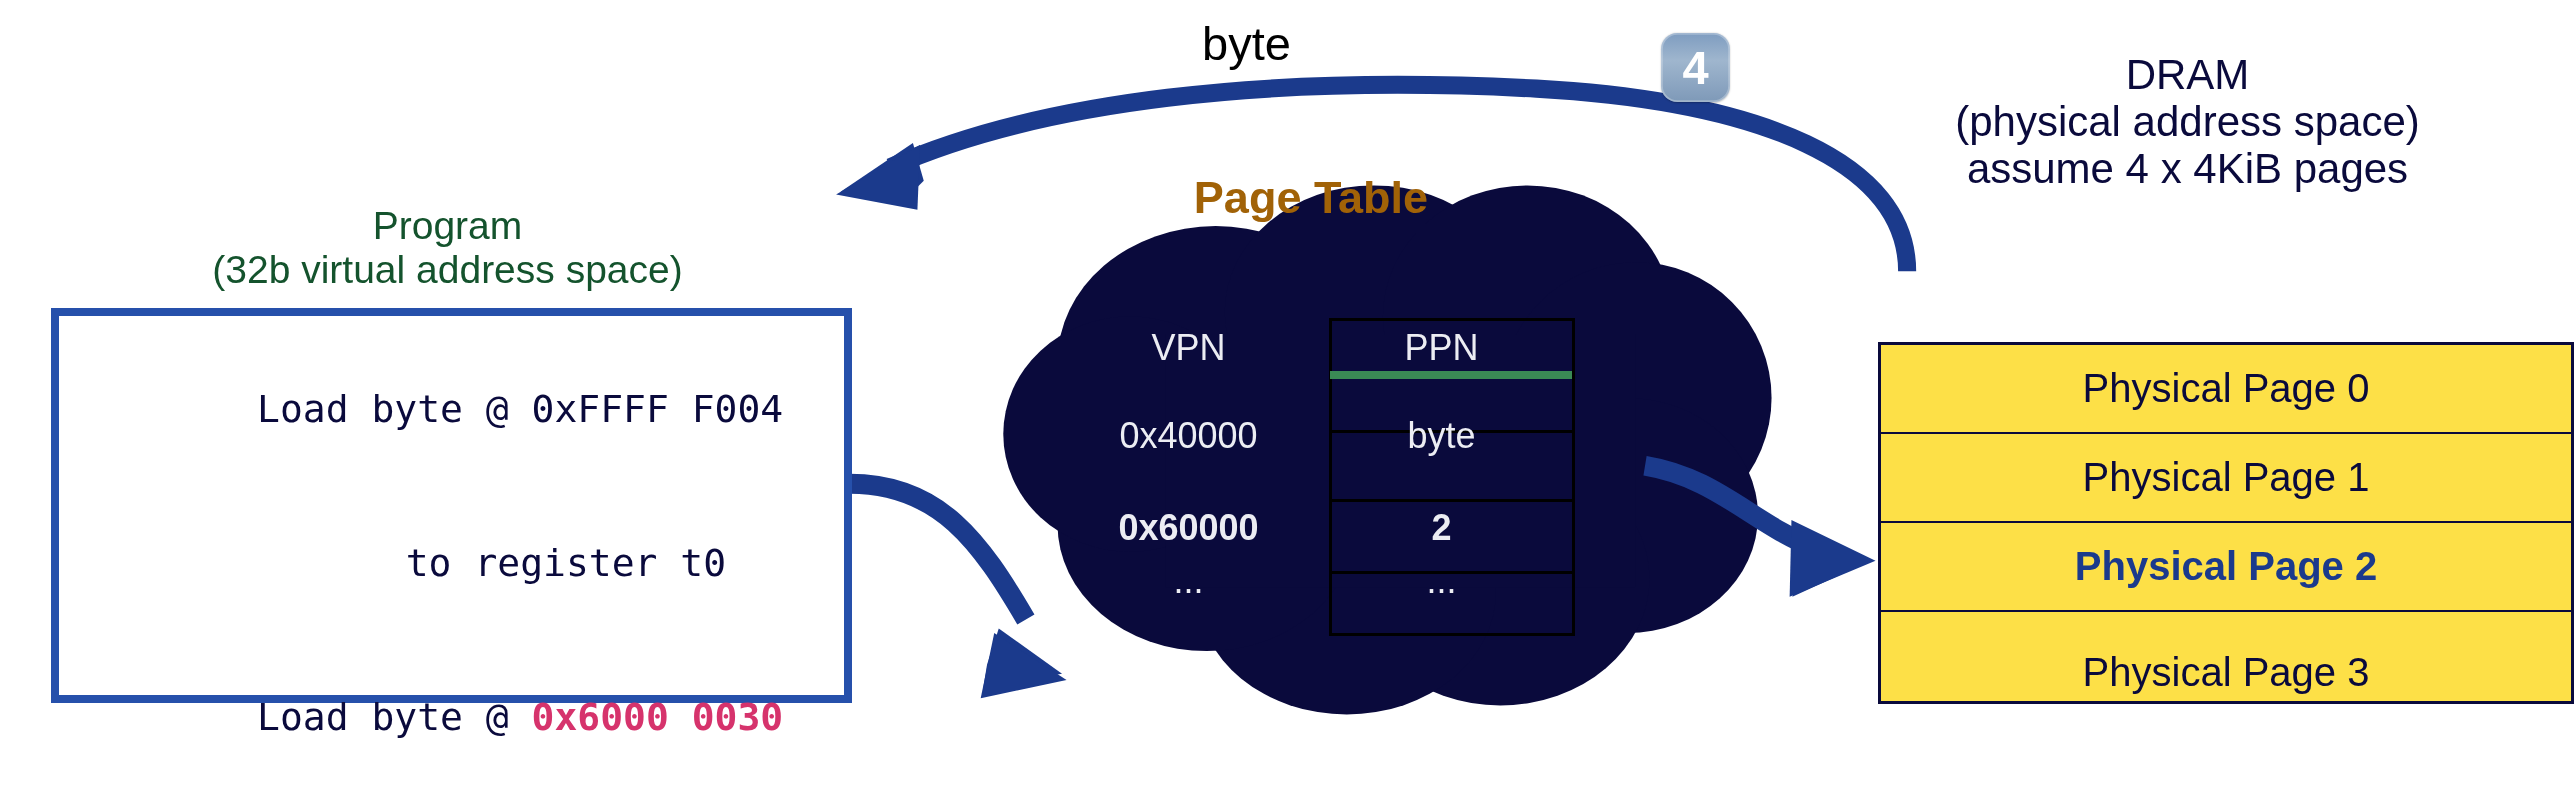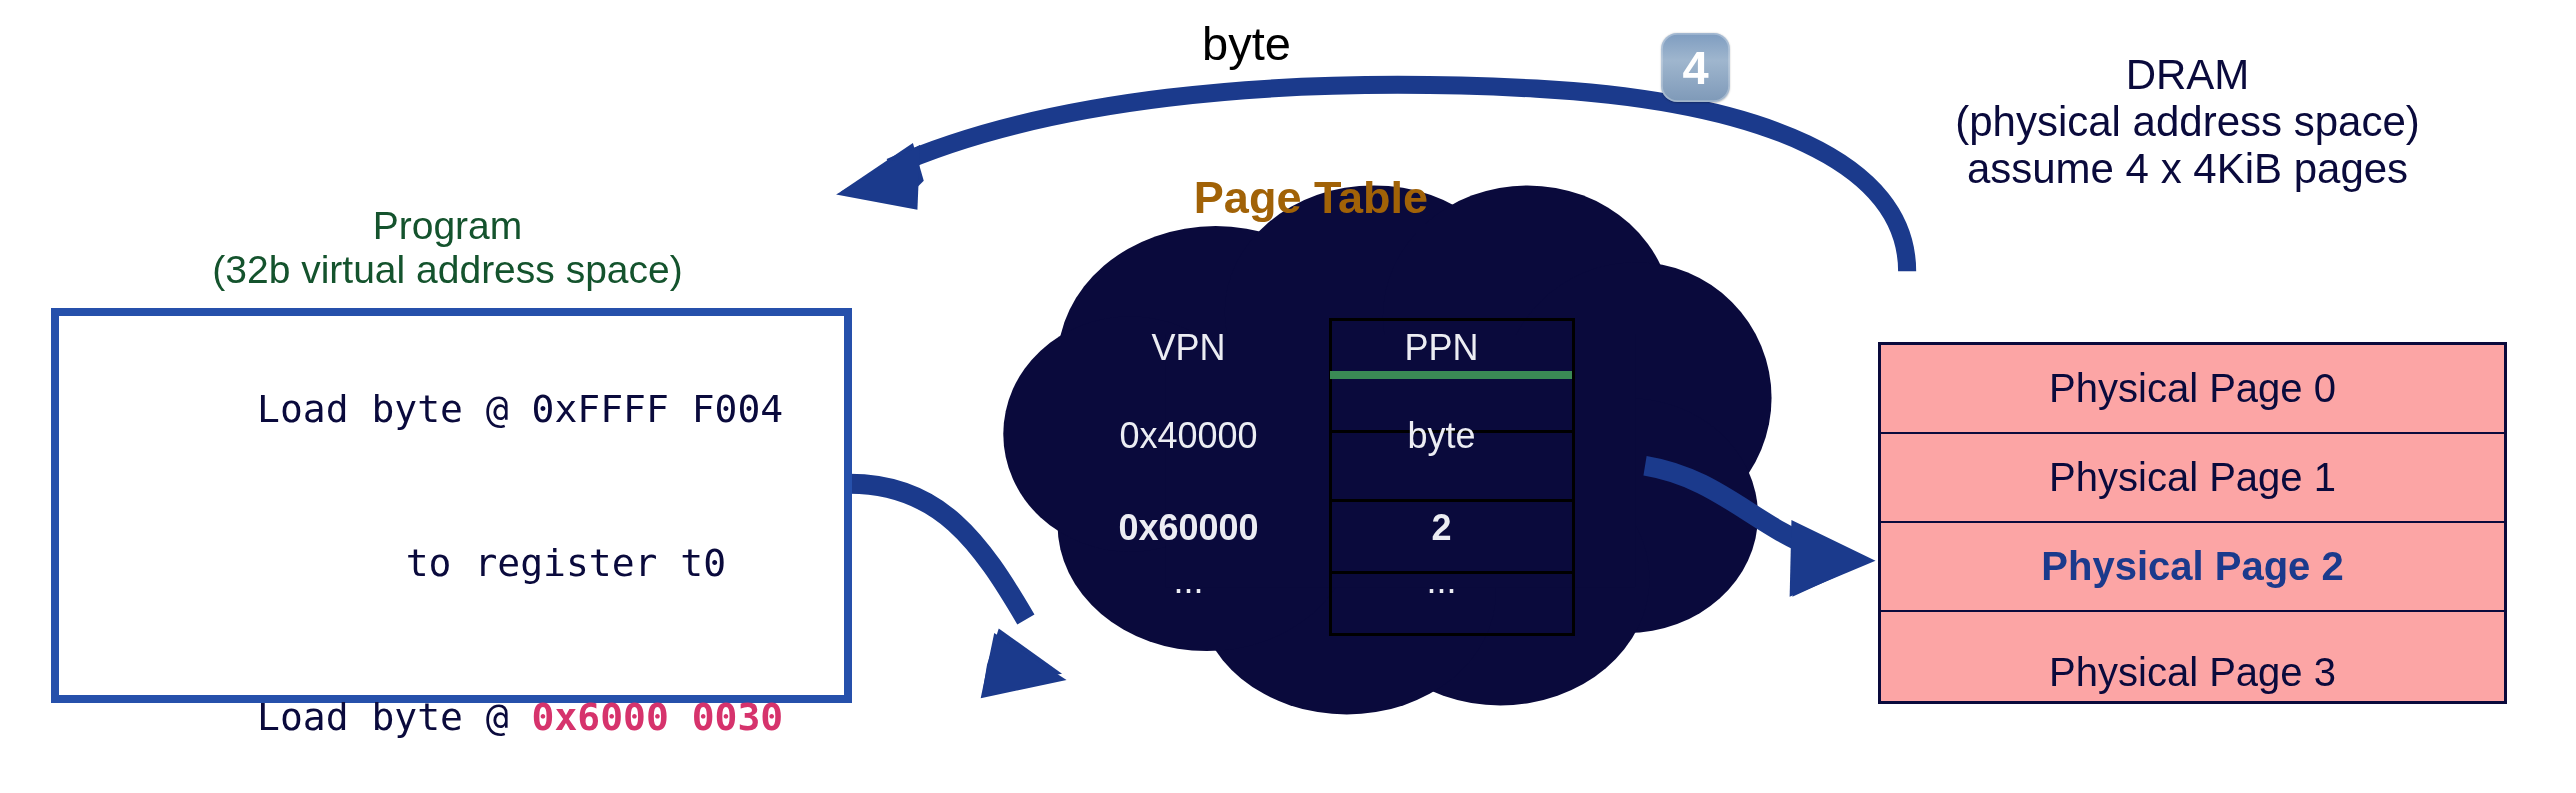--- a/index.html
+++ b/index.html
@@ -168,24 +168,24 @@
     text-align: center;
     font-size: 42px;
     line-height: 1.12;
     color: #0a0a3c;
     white-space: pre-line;
   }
   #dram-box {
     position: absolute;
     left: 1878px;
     top: 342px;
-    width: 629px;
+    width: 696px;
     height: 362px;
     border: 3.6px solid #0a0a3c;
-    background: #fca5a5;
+    background: #fde047;
     box-sizing: border-box;
   }
   #dram-box .dram-row {
     height: 25%;
     display: flex;
     align-items: center;
     justify-content: center;
     border-bottom: 2.7px solid #0a0a3c;
     font-size: 40px;
     color: #0a0a3c;

